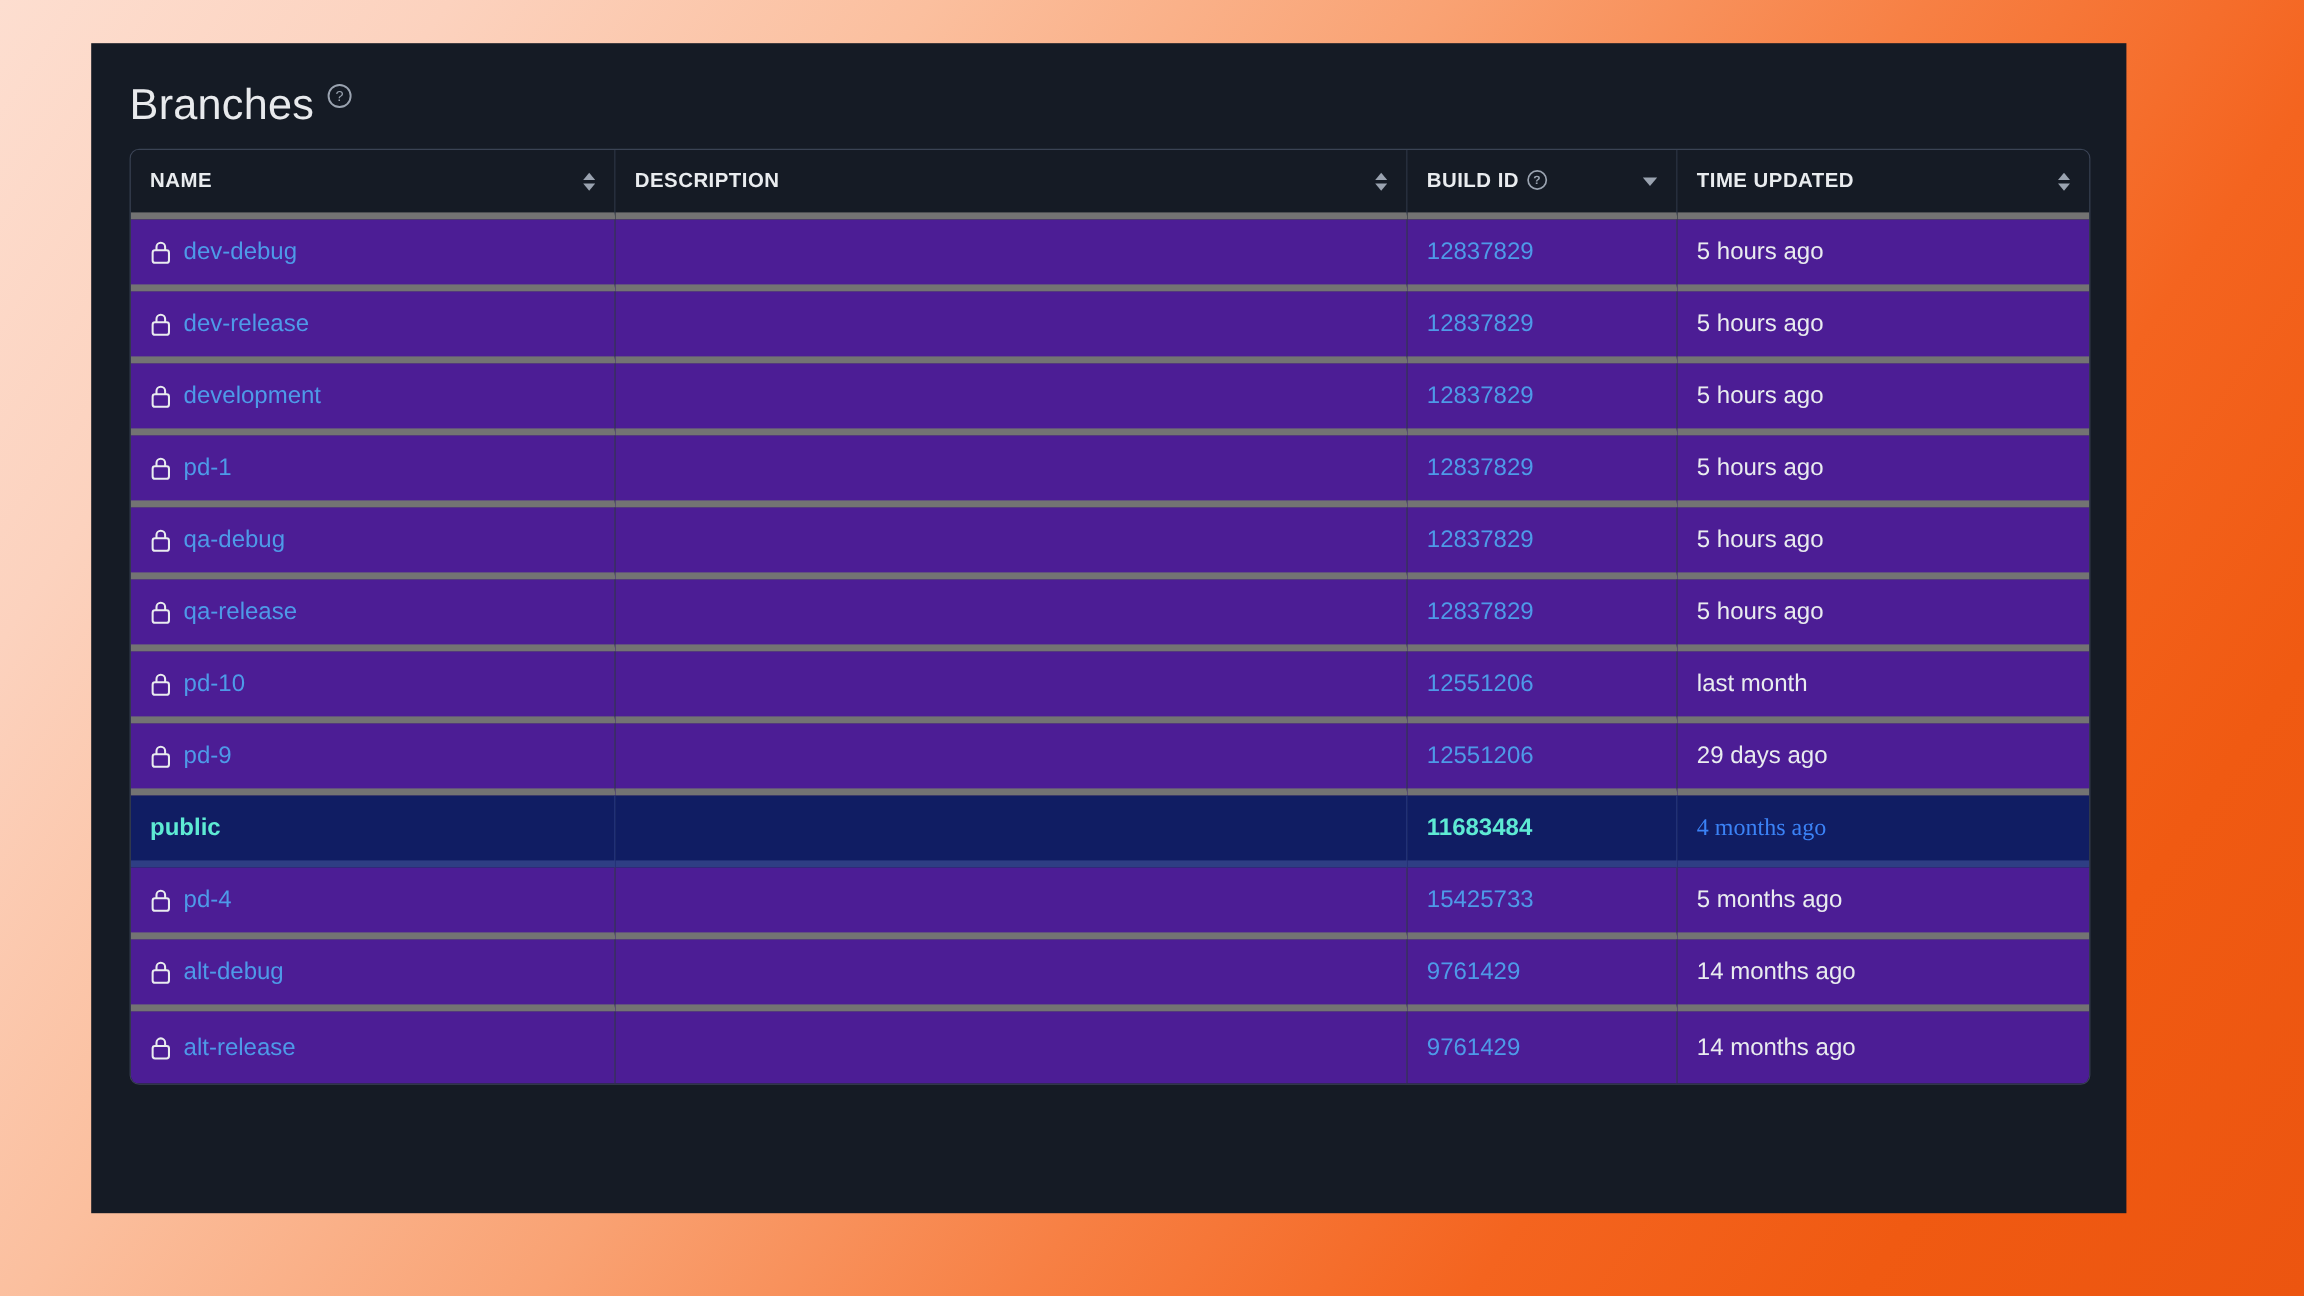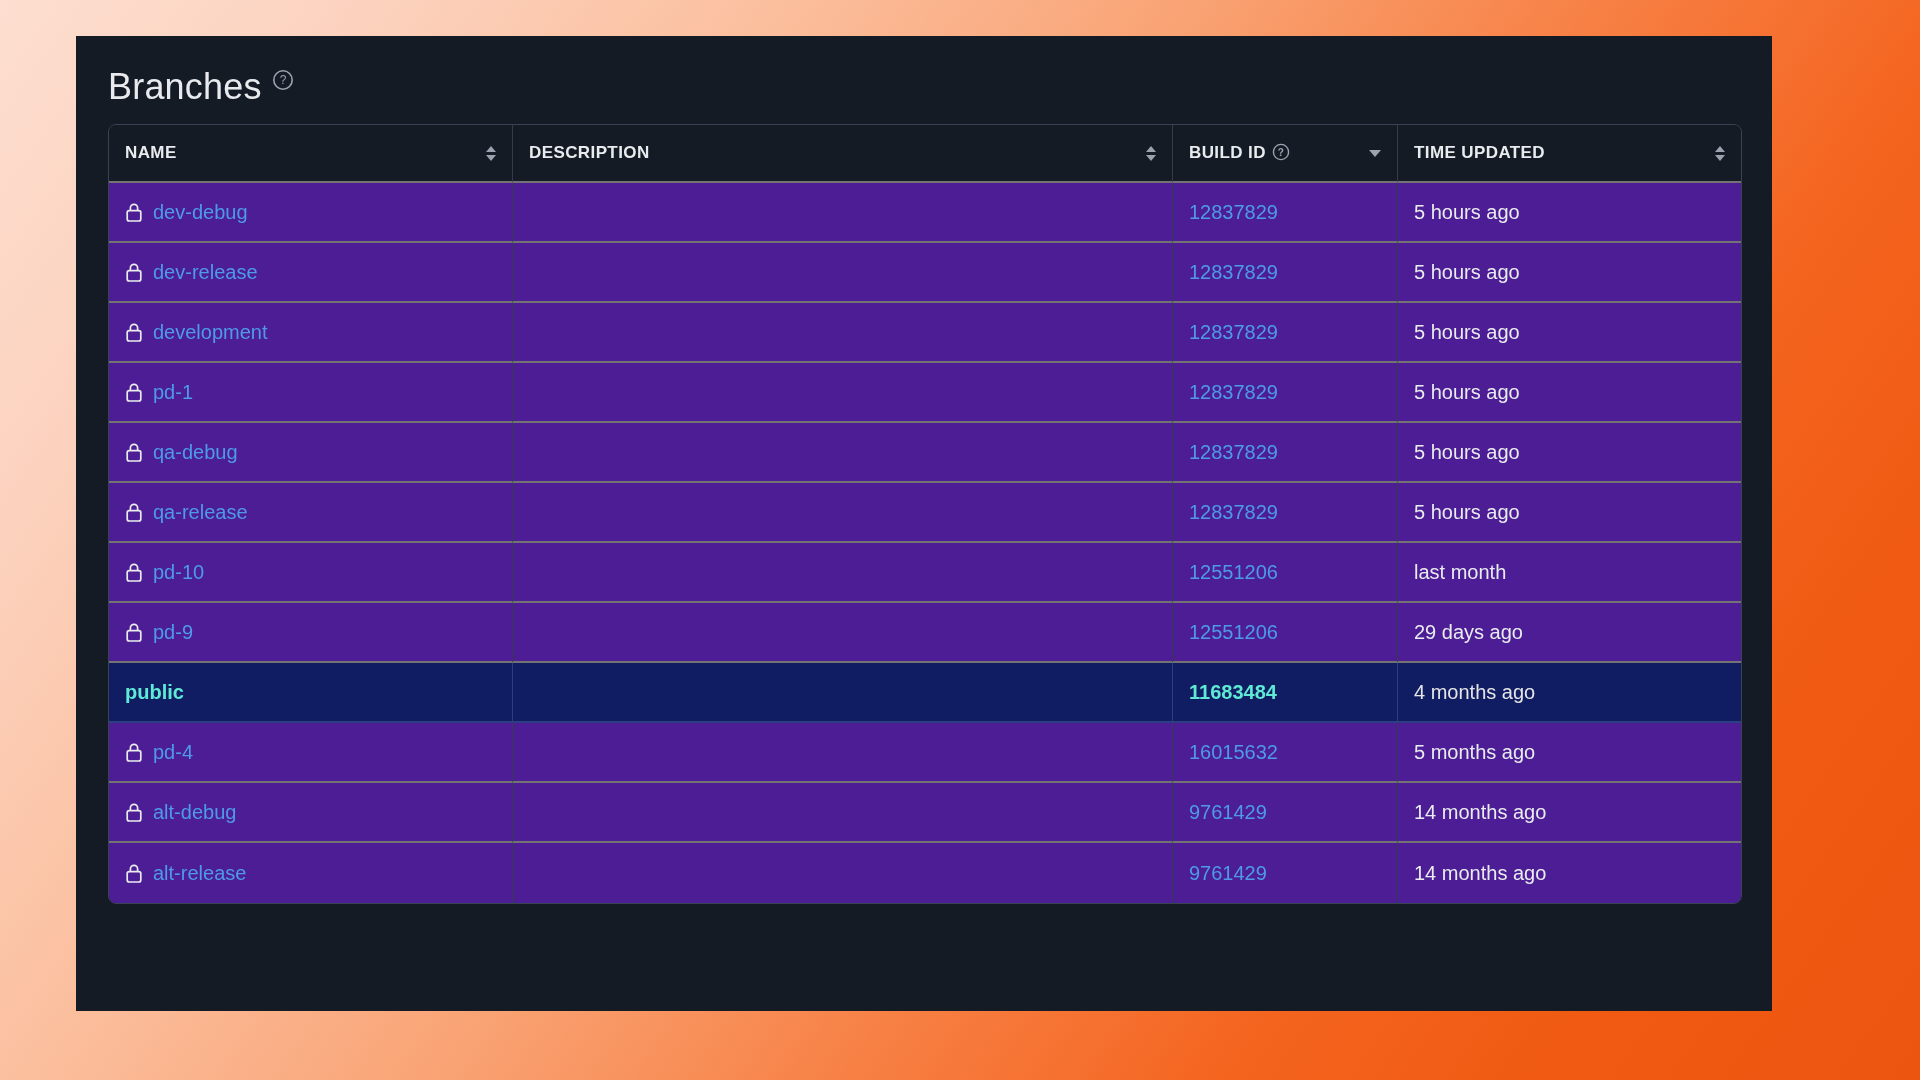--- a/index.html
+++ b/index.html
@@ -93,21 +93,21 @@
     table-layout: fixed;
     background: #151b25;
     border: 1px solid #3a4354;
     border-radius: 8px;
     overflow: hidden;
   }
 
   table.branches th,
   table.branches td {
     border-right: 1px solid #333c4d;
-    border-bottom: 2px solid #737373;
+    border-bottom: 6px solid #737373;
     text-align: left;
     vertical-align: middle;
     box-sizing: border-box;
   }
   table.branches th:last-child,
   table.branches td:last-child { border-right: none; }
   table.branches tr:last-child td { border-bottom: none; }
 
   table.branches th {
     height: 58px;
@@ -207,21 +207,22 @@
     background: #101d63;
     border-bottom-color: #2e3e84;
     border-right-color: #2e3e84;
   }
   tr.selected .branch-link,
   tr.selected .build-link {
     color: #5eead4;
     font-weight: bold;
   }
   tr.selected .time-text {
-    color: #e5e5e5;
+    color: #3b82f6;
+    font-family: Liberation Serif, serif;
   }
   tr.selected + tr td { border-top: none; }
 </style>
 </head>
 <body>
 
 <div class="desktop">
 
   <div class="panel">
 
@@ -433,21 +434,21 @@
                   <span class="lock-icon">
                     <svg width="18" height="21" viewBox="0 0 18 21">
                       <rect x="2.2" y="8.6" width="13.6" height="10.4" rx="2" fill="none" stroke="#e9ecef" stroke-width="1.7"></rect>
                       <path d="M5.4 8.6 V5.9 a3.6 3.6 0 0 1 7.2 0 V8.6" fill="none" stroke="#e9ecef" stroke-width="1.7"></path>
                     </svg>
                   </span>
                   <a class="branch-link" href="#">pd-4</a>
                 </div>
               </td>
               <td><span></span></td>
-              <td><a class="build-link" href="#">16015632</a></td>
+              <td><a class="build-link" href="#">15425733</a></td>
               <td><span class="time-text">5 months ago</span></td>
             </tr>
             <tr>
               <td>
                 <div class="name-cell-inner">
                   <span class="lock-icon">
                     <svg width="18" height="21" viewBox="0 0 18 21">
                       <rect x="2.2" y="8.6" width="13.6" height="10.4" rx="2" fill="none" stroke="#e9ecef" stroke-width="1.7"></rect>
                       <path d="M5.4 8.6 V5.9 a3.6 3.6 0 0 1 7.2 0 V8.6" fill="none" stroke="#e9ecef" stroke-width="1.7"></path>
                     </svg>

